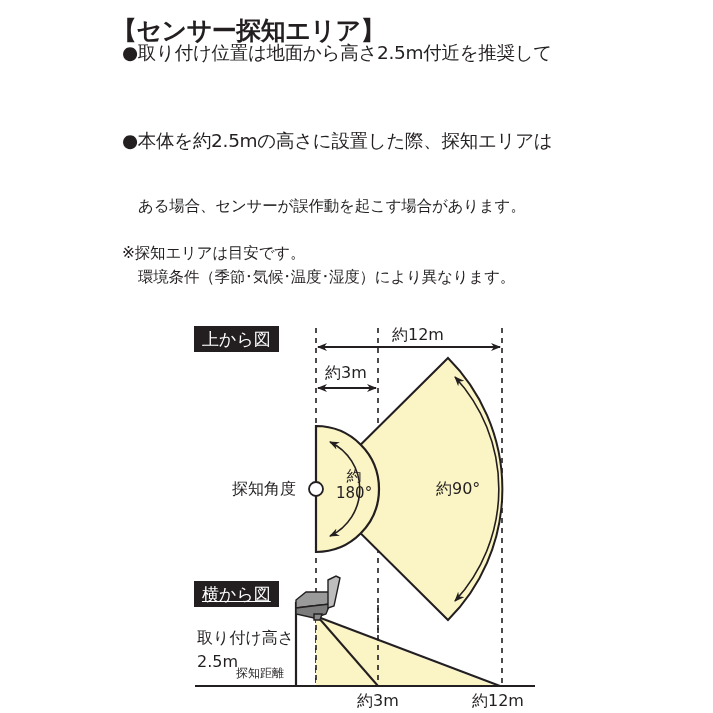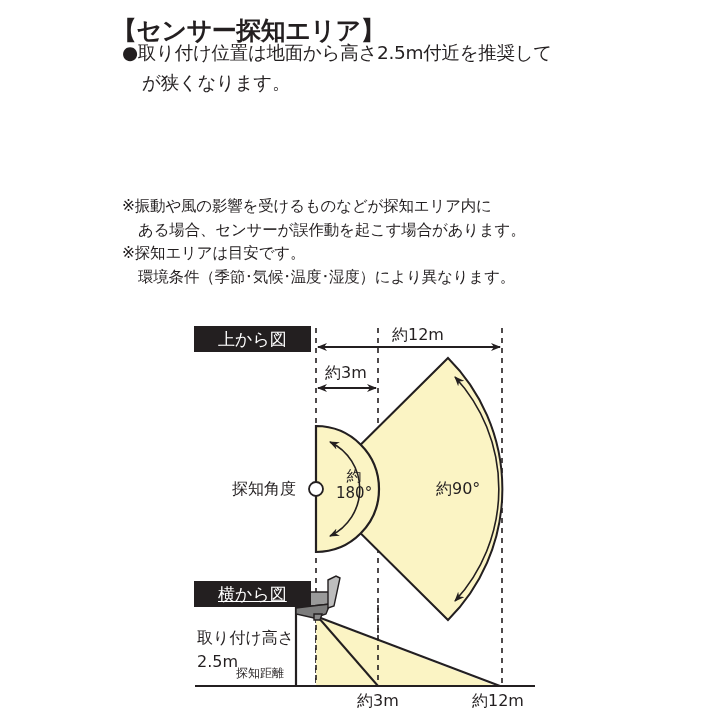--- a/index.html
+++ b/index.html
@@ -5,39 +5,38 @@
   html, body { margin:0; padding:0; background:#ffffff; }
   body { width:713px; height:713px; position:relative; overflow:hidden;
          font-family:"DejaVu Sans", sans-serif; color:#231f20; }
   .title { position:absolute; left:112px; top:14px; font-size:25px; font-weight:bold; letter-spacing:-0.5px; white-space:nowrap; }
   .para { position:absolute; left:122px; font-size:18.5px; line-height:30px; white-space:nowrap; letter-spacing:-0.3px; }
   .para .line { display:block; }
   .para .indent { padding-left:20px; }
   .note { position:absolute; left:122px; font-size:15.5px; line-height:23.5px; white-space:nowrap; letter-spacing:-0.2px; }
   .note .line { display:block; }
   .note .indent { padding-left:16px; }
-  .tag { position:absolute; background:#231f20; color:#fff; font-size:17px; padding:1px 24px; line-height:24px; white-space:nowrap; }
+  .tag { position:absolute; background:#231f20; color:#fff; font-size:17px; padding:1px 8px; line-height:24px; white-space:nowrap; }
   .lbl { position:absolute; font-size:15.5px; white-space:nowrap; line-height:18px; }
   svg.diagram { position:absolute; left:0; top:0; }
 </style>
 </head>
 <body>
 
 <div class="title">【センサー探知エリア】</div>
 
 <div class="para" style="top:38px;">
   <span class="line"><span>●</span><span>取り付け位置は地面から高さ2.5m付近を推奨して</span></span>
-  <span class="line indent">が狭くなります。</span>
 </div>
 
 <div class="para" style="top:126px;">
+  <span class="line"><span>●</span><span>本体を約2.5mの高さに設置した際、探知エリアは</span></span>
 </div>
 
 <div class="note" style="top:195px;">
-  <span class="line">※振動や風の影響を受けるものなどが探知エリア内に</span>
   <span class="line indent">ある場合、センサーが誤作動を起こす場合があります。</span>
 </div>
 <div class="note" style="top:242px;">
   <span class="line">※探知エリアは目安です。</span>
   <span class="line indent">環境条件（季節･気候･温度･湿度）により異なります。</span>
 </div>
 
 <svg class="diagram" width="713" height="713" viewBox="0 0 713 713">
   <defs>
     <marker id="arr" markerWidth="10" markerHeight="10" refX="9" refY="5" orient="auto-start-reverse" markerUnits="userSpaceOnUse">

